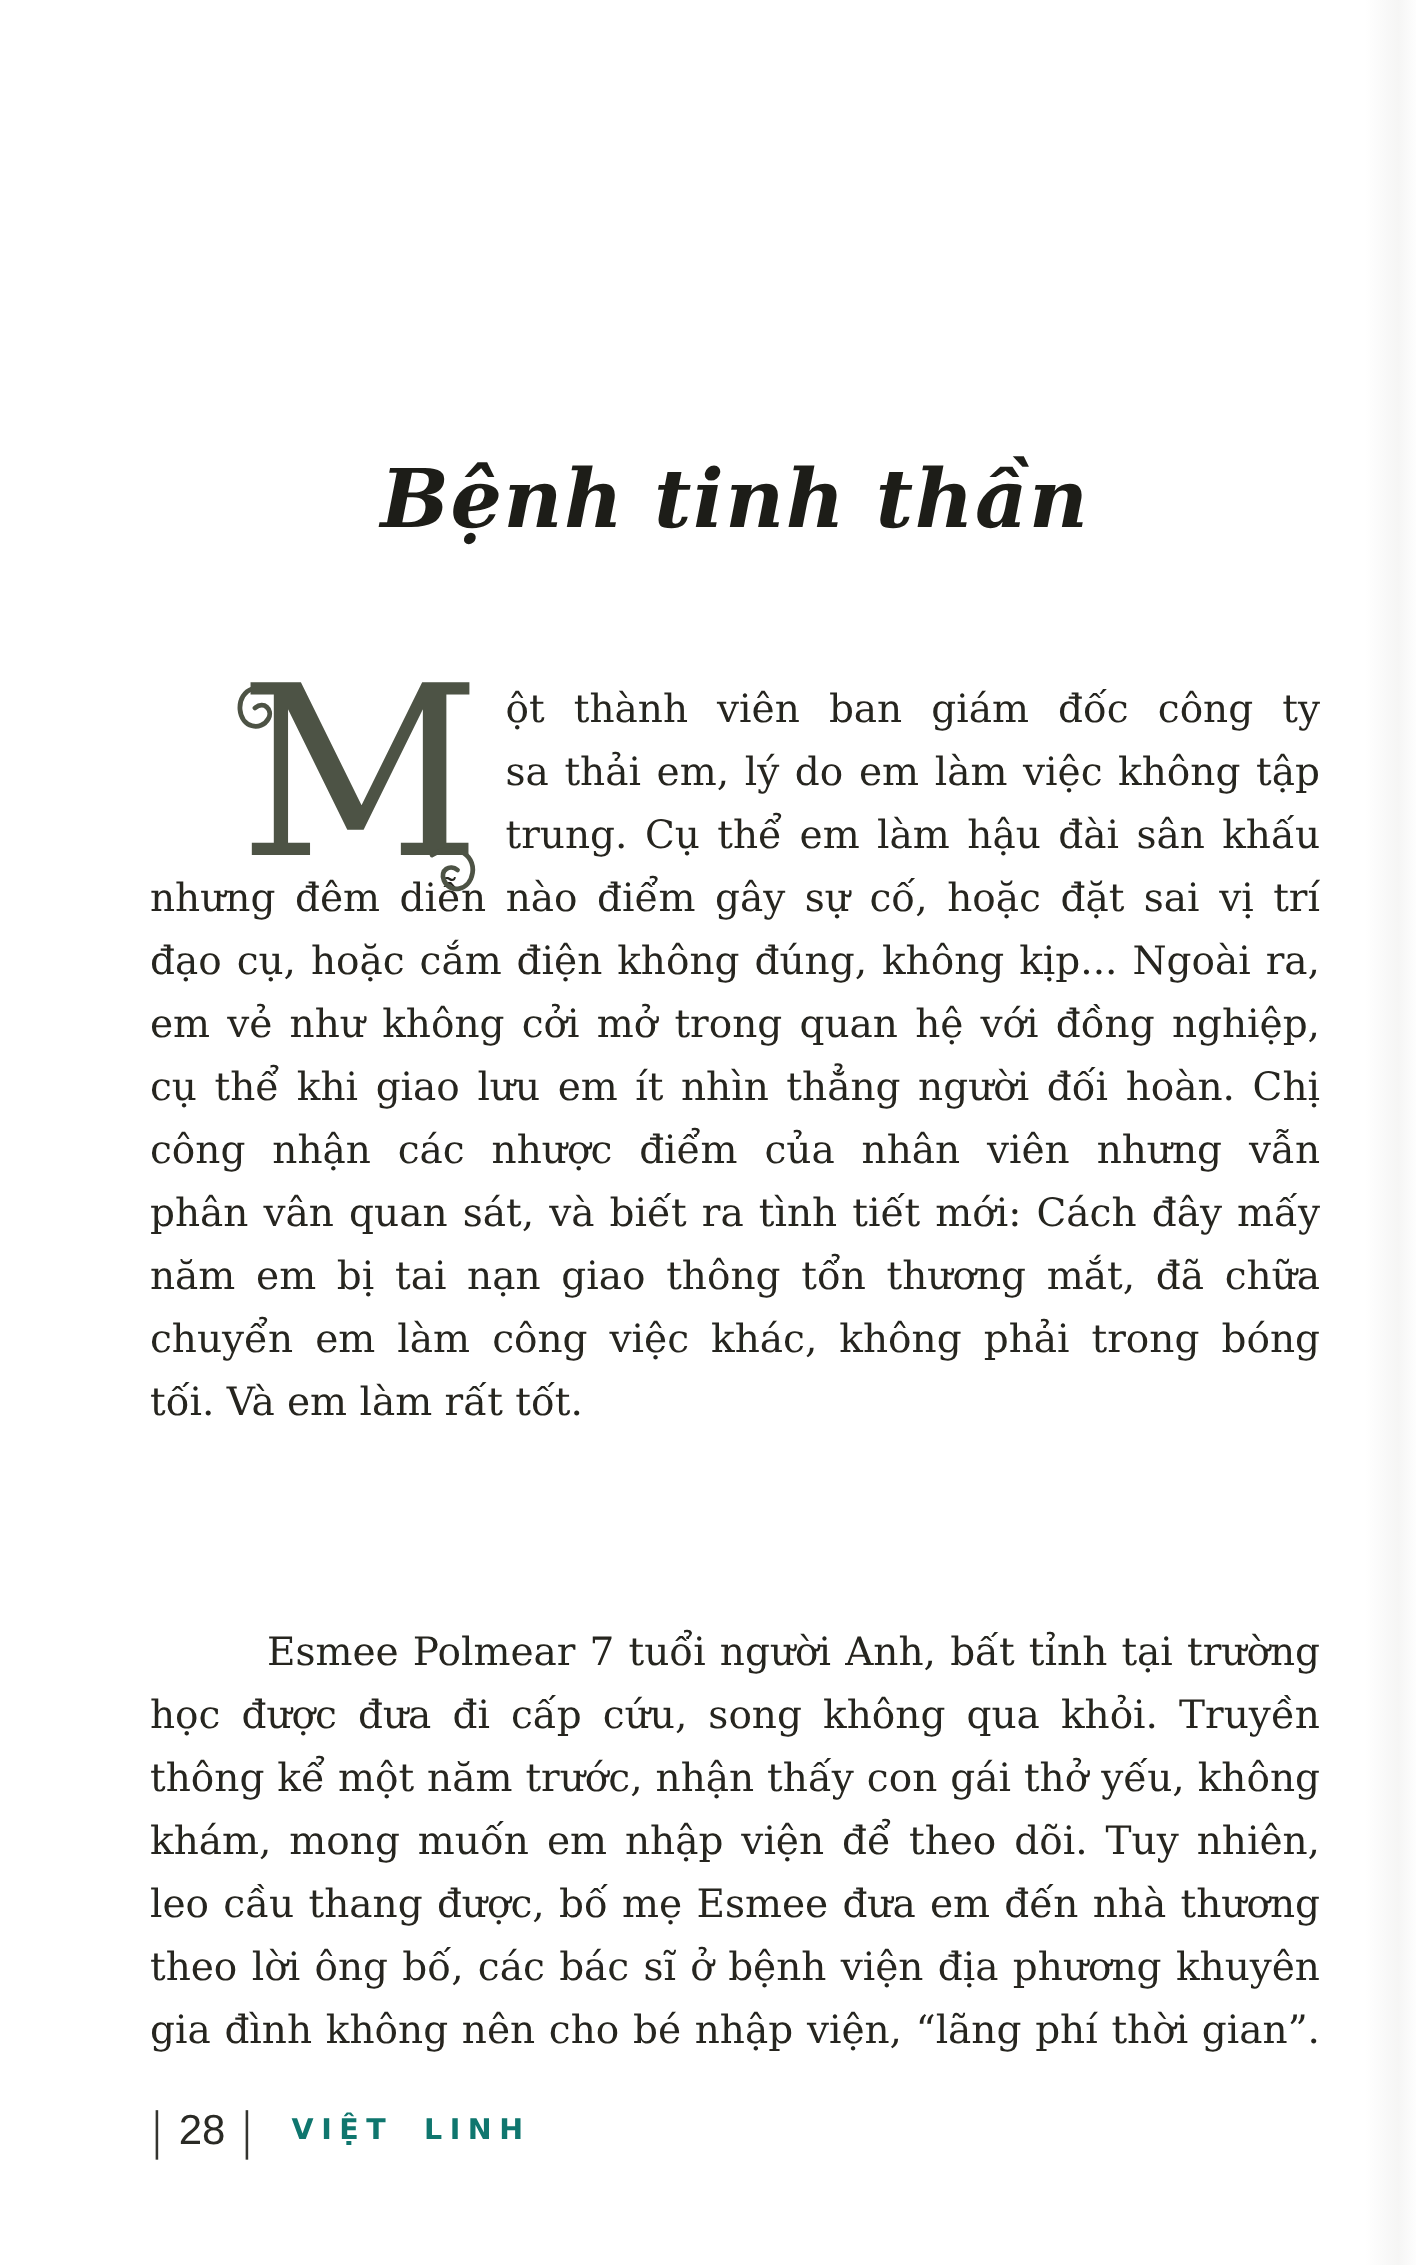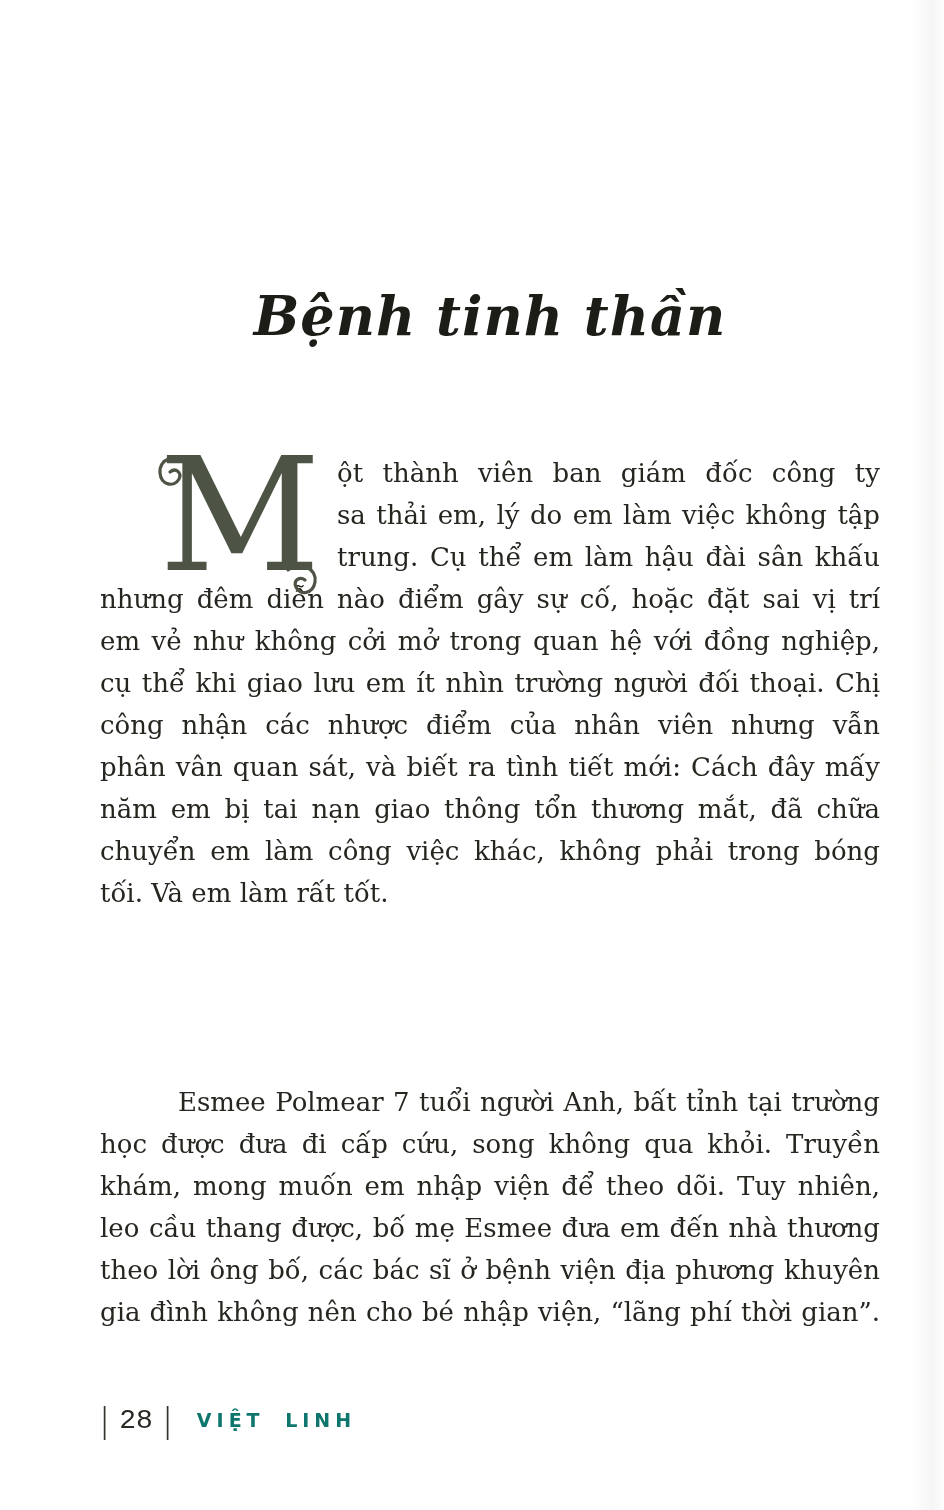--- a/index.html
+++ b/index.html
@@ -22,21 +22,21 @@
     width: 34px;
     height: 100%;
     background: linear-gradient(to right,
       rgba(120,120,110,0) 0%,
       rgba(120,120,110,0.07) 65%,
       rgba(120,120,110,0.01) 100%);
     pointer-events: none;
   }
   .title {
     position: absolute;
-    top: 284px;
+    top: 300px;
     left: 100px;
     width: 780px;
     margin: 0;
     text-align: center;
     font-family: "DejaVu Serif", serif;
     font-style: italic;
     font-weight: 700;
     font-size: 54px;
     letter-spacing: 1px;
     color: #1d1d18;
@@ -88,21 +88,21 @@
     color: #2b2b26;
   }
   .footer .bar {
     font-family: "DejaVu Serif", serif;
     font-size: 33px;
     font-weight: 400;
     color: #34342f;
     transform: scaleX(0.65);
   }
   .footer .pagenum {
-    font-family: Liberation Mono, monospace;
+    font-family: Liberation Sans, sans-serif;
     font-size: 28px;
     margin: 0 9px;
     color: #2a2a25;
   }
   .footer .author {
     font-family: "DejaVu Sans", sans-serif;
     font-size: 19px;
     font-weight: 700;
     letter-spacing: 5px;
     word-spacing: 9px;
@@ -122,32 +122,34 @@
   <div class="para para1">
     <svg class="dropcap" viewBox="0 0 172 168">
       <path class="swash" d="M 36 16 C 22 5 7 11 8 25 C 9 37 22 40 27 31 C 30 25 24 19 18 24"></path>
       <text x="88" y="122" text-anchor="middle">M</text>
       <path class="swash" d="M 136 122 C 150 113 165 121 163 134 C 161 146 148 148 144 139 C 141 132 148 128 153 132"></path>
     </svg>
     <div class="line wrap">ột thành viên ban giám đốc công ty muốn</div>
     <div class="line wrap">sa thải em, lý do em làm việc không tập</div>
     <div class="line wrap">trung. Cụ thể em làm hậu đài sân khấu</div>
     <div class="line">nhưng đêm diễn nào điểm gây sự cố, hoặc đặt sai vị trí</div>
+    <div class="line">đạo cụ, hoặc cắm điện không đúng, không kịp... Ngoài ra,</div>
     <div class="line">em vẻ như không cởi mở trong quan hệ với đồng nghiệp,</div>
-    <div class="line">cụ thể khi giao lưu em ít nhìn trường người đối thoại. Chị</div>
+    <div class="line">cụ thể khi giao lưu em ít nhìn thẳng người đối hoàn. Chị</div>
     <div class="line">công nhận các nhược điểm của nhân viên nhưng vẫn</div>
     <div class="line">phân vân quan sát, và biết ra tình tiết mới: Cách đây mấy</div>
     <div class="line">năm em bị tai nạn giao thông tổn thương mắt, đã chữa</div>
     <div class="line">chuyển em làm công việc khác, không phải trong bóng</div>
     <div class="line no-just">tối. Và em làm rất tốt.</div>
   </div>
 
   <div class="para para2">
     <div class="line indent">Esmee Polmear 7 tuổi người Anh, bất tỉnh tại trường</div>
     <div class="line">học được đưa đi cấp cứu, song không qua khỏi. Truyền</div>
+    <div class="line">thông kể một năm trước, nhận thấy con gái thở yếu, không</div>
     <div class="line">khám, mong muốn em nhập viện để theo dõi. Tuy nhiên,</div>
     <div class="line">leo cầu thang được, bố mẹ Esmee đưa em đến nhà thương</div>
     <div class="line">theo lời ông bố, các bác sĩ ở bệnh viện địa phương khuyên</div>
     <div class="line">gia đình không nên cho bé nhập viện, “lãng phí thời gian”.</div>
   </div>
 
   <div class="footer">
     <span class="bar">|</span>
     <span class="pagenum">28</span>
     <span class="bar">|</span>

